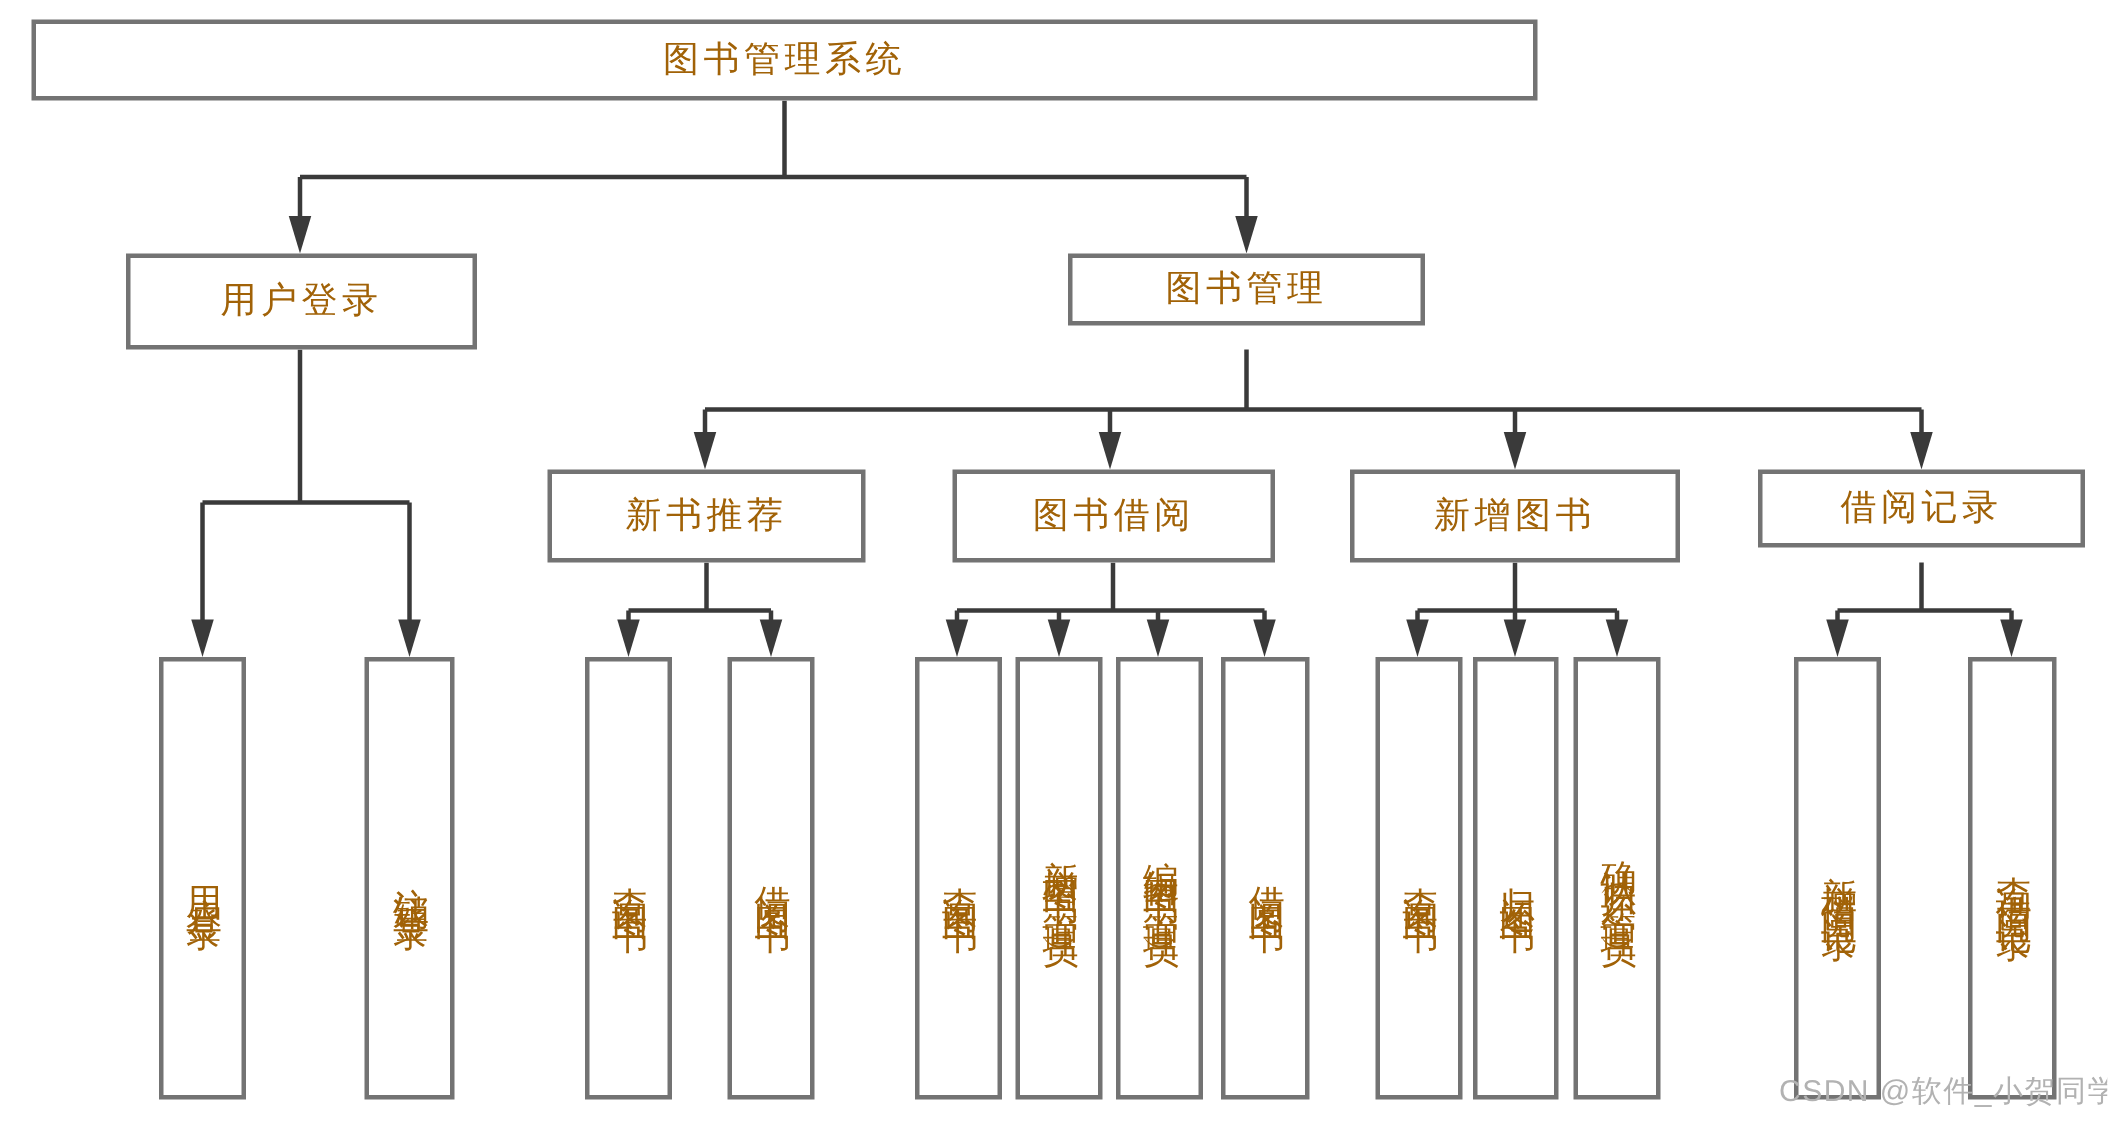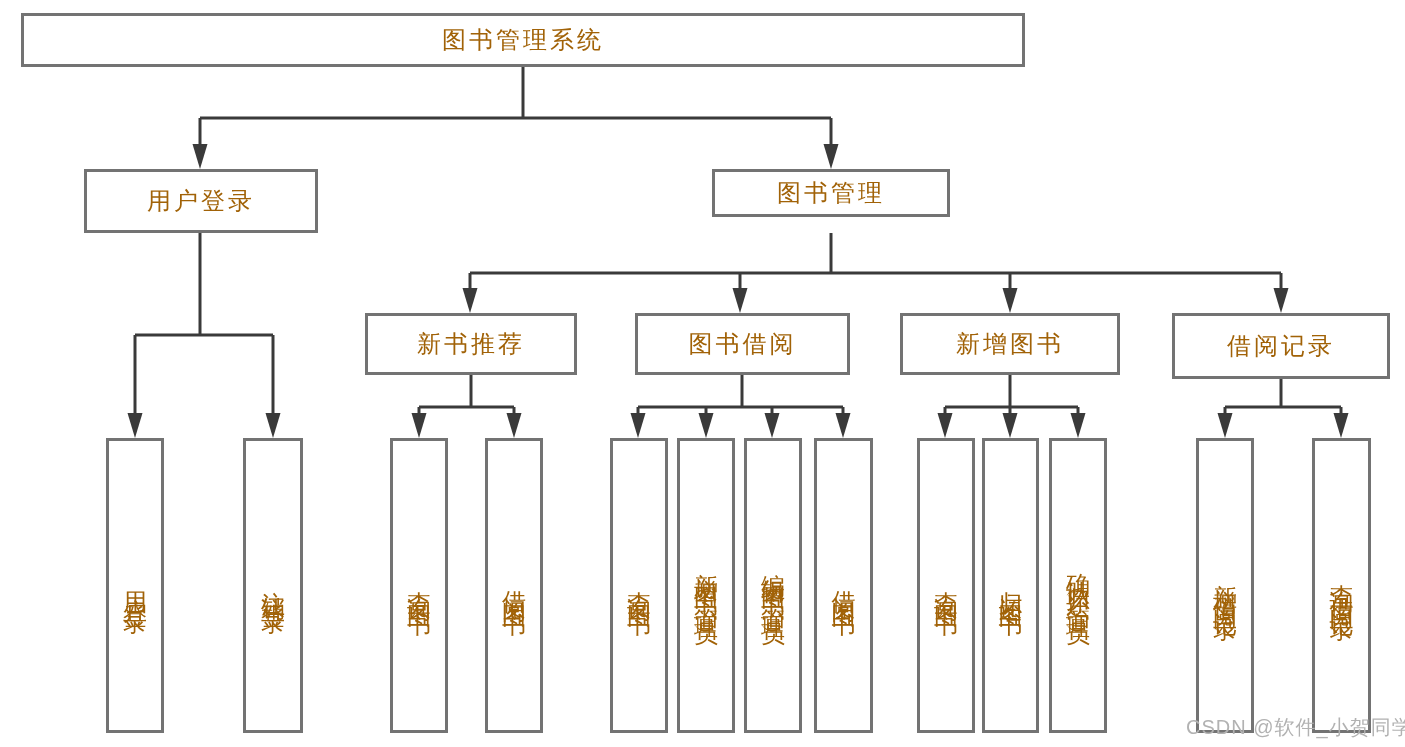--- a/index.html
+++ b/index.html
@@ -120,21 +120,21 @@
   </svg>
 
   <div class="node h" style="left:21px;top:13px;width:1004px;height:54px;">图书管理系统</div>
 
   <div class="node h" style="left:84px;top:169px;width:234px;height:64px;">用户登录</div>
   <div class="node h" style="left:712px;top:169px;width:238px;height:48px;">图书管理</div>
 
   <div class="node h" style="left:635px;top:313px;width:215px;height:62px;">图书借阅</div>
   <div class="node h" style="left:365px;top:313px;width:212px;height:62px;">新书推荐</div>
   <div class="node h" style="left:900px;top:313px;width:220px;height:62px;">新增图书</div>
-  <div class="node h" style="left:1172px;top:313px;width:218px;height:66px;">借阅记录</div>
+  <div class="node h" style="left:1172px;top:313px;width:218px;height:52px;">借阅记录</div>
 
   <div class="node v" style="left:106px;top:438px;width:58px;height:295px;">用户登录</div>
   <div class="node v" style="left:243px;top:438px;width:60px;height:295px;">注销登录</div>
 
   <div class="node v" style="left:390px;top:438px;width:58px;height:295px;">查询图书</div>
   <div class="node v" style="left:485px;top:438px;width:58px;height:295px;">借阅图书</div>
 
   <div class="node v" style="left:610px;top:438px;width:58px;height:295px;">查询图书</div>
   <div class="node v" style="left:677px;top:438px;width:58px;height:295px;">新增图书（管理员）</div>
   <div class="node v" style="left:744px;top:438px;width:58px;height:295px;">编辑图书（管理员）</div>

